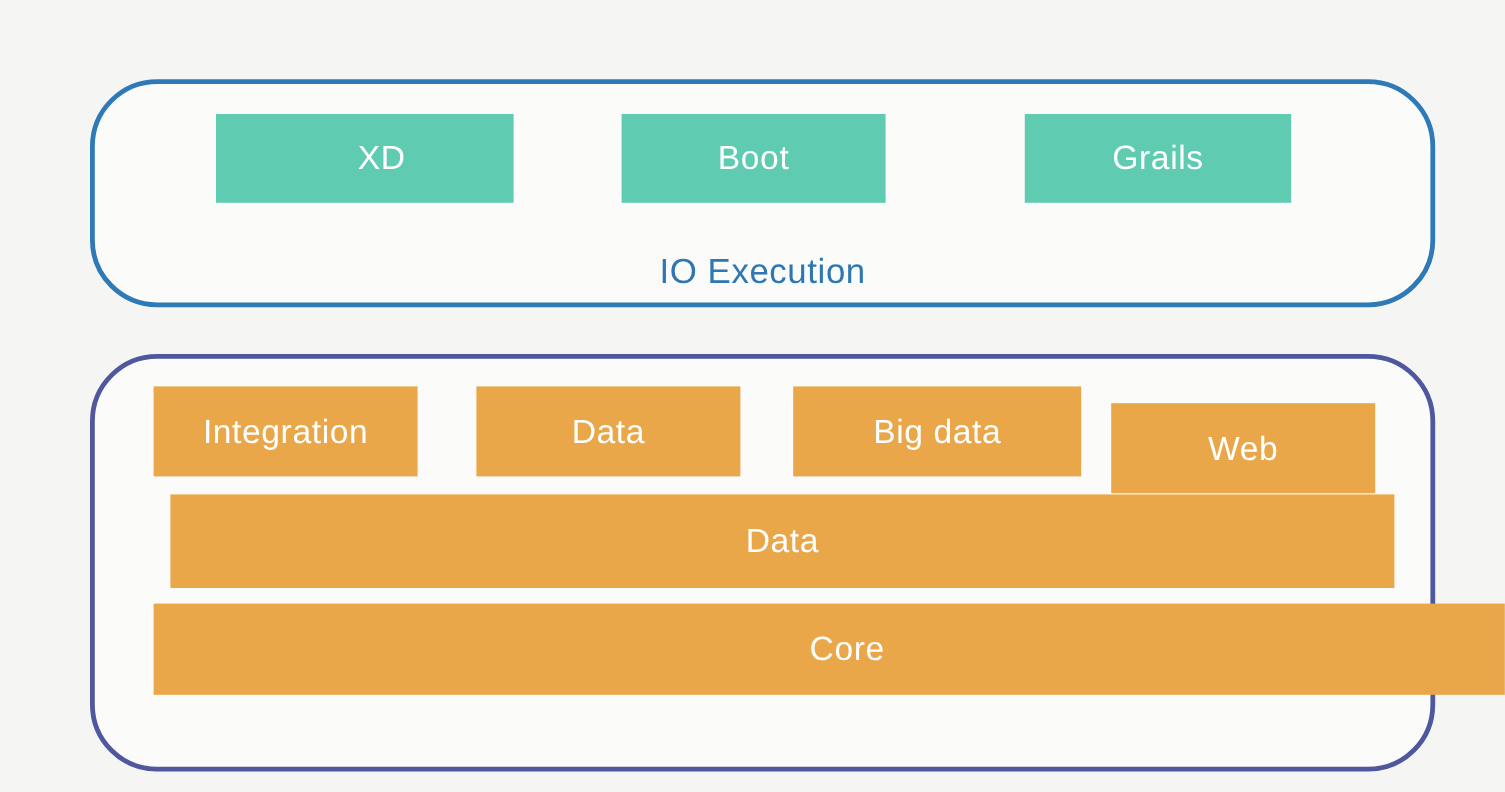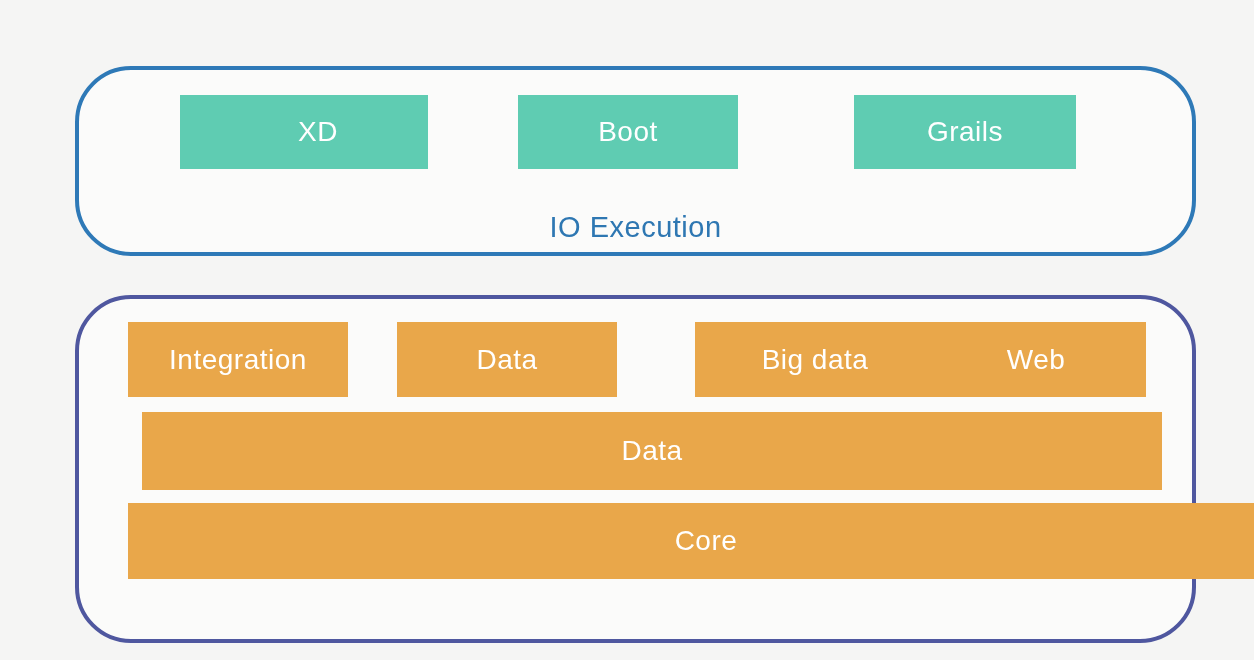--- a/index.html
+++ b/index.html
@@ -68,22 +68,22 @@
   .box-orange { background: var(--orange, #e9a74a); }
 
   
   .box-xd     { left: 101px; top: 25px; width: 220px; height: 74px; padding-left: 28px; }
   .box-boot   { left: 439px; top: 25px; width: 220px; height: 74px; }
   .box-grails { left: 775px; top: 25px; width: 222px; height: 74px; }
 
   
   .box-integration { left: 49px;  top: 23px;  width: 220px;  height: 75px; }
   .box-batch       { left: 318px; top: 23px;  width: 220px;  height: 75px; }
-  .box-bigdata     { left: 616px; top: 23px;  width: 240px;  height: 75px; }
-  .box-web         { left: 847px; top: 23px;  width: 220px;  height: 75px; }
+  .box-bigdata     { left: 582px; top: 23px;  width: 240px;  height: 75px; }
+  .box-web         { left: 847px; top: 37px;  width: 220px;  height: 75px; }
   .box-data        { left: 49px;  top: 113px; width: 1020px; height: 78px; margin-left: 14px; }
   .box-core        { left: 49px;  top: 204px; width: 1156px; height: 76px; }
 </style>
 </head>
 <body>
 
 <div class="diagram">
 
   <div class="group group-execution">
     <div class="box box-teal box-xd">

